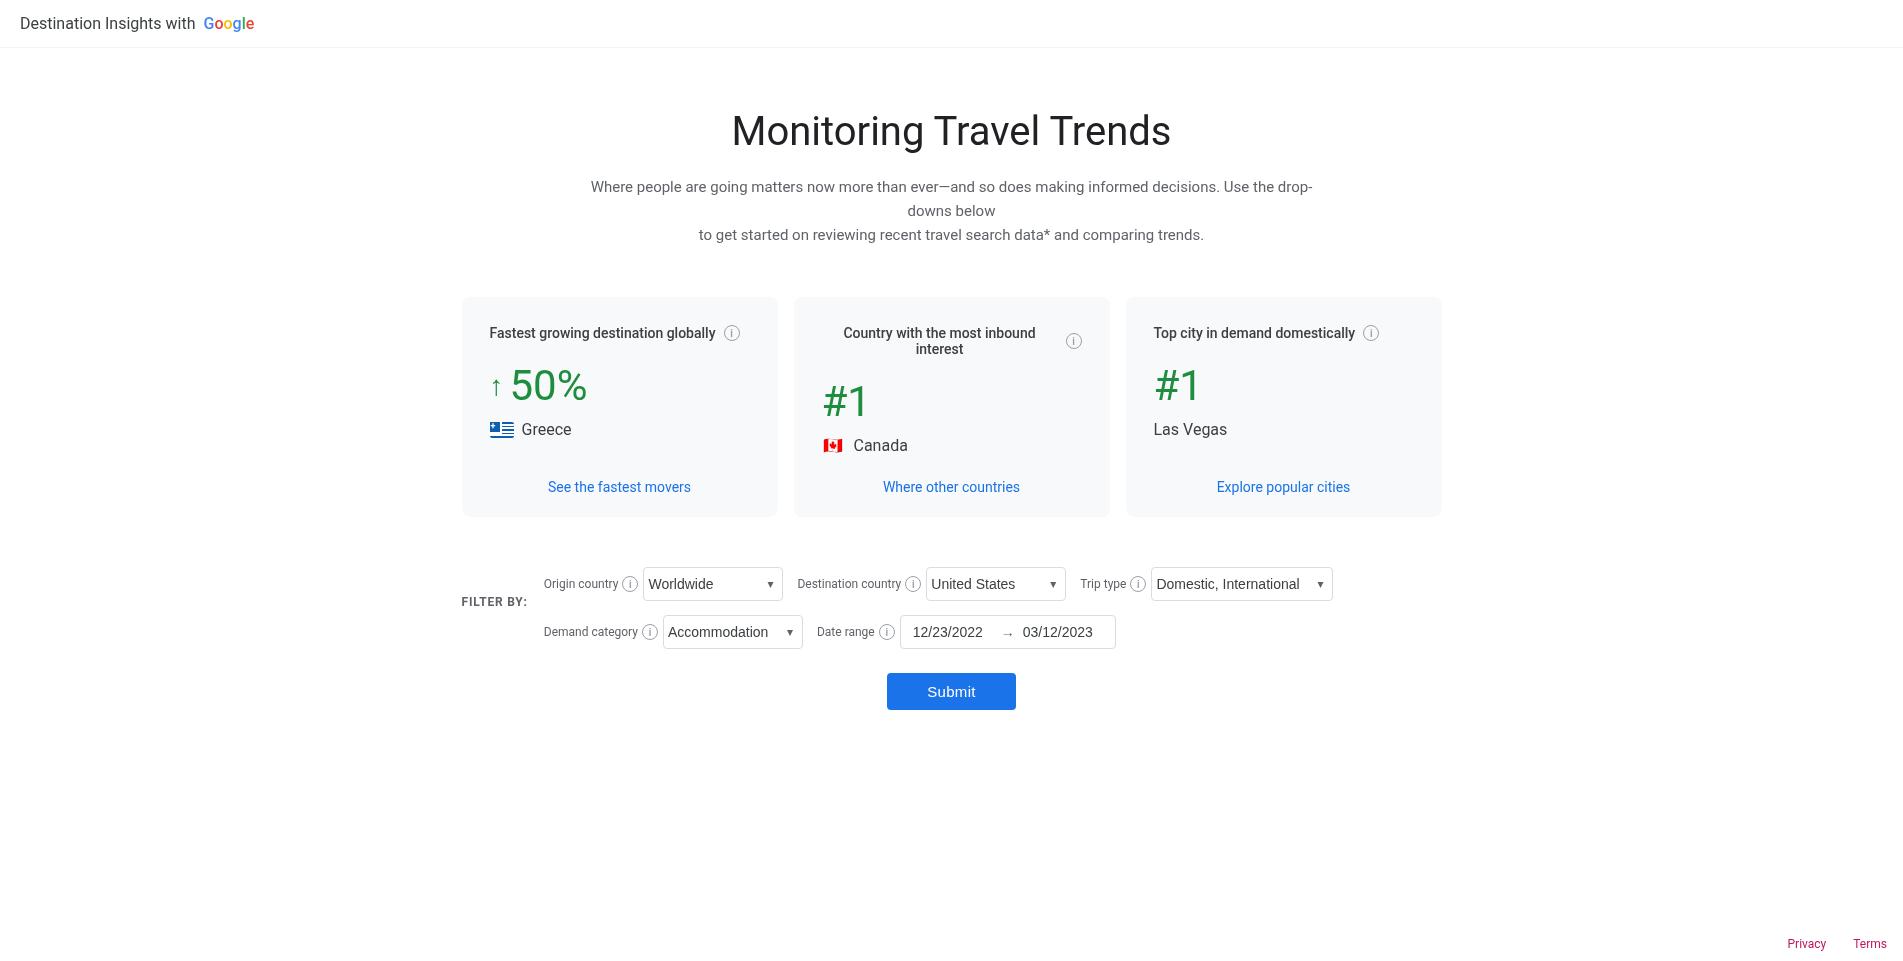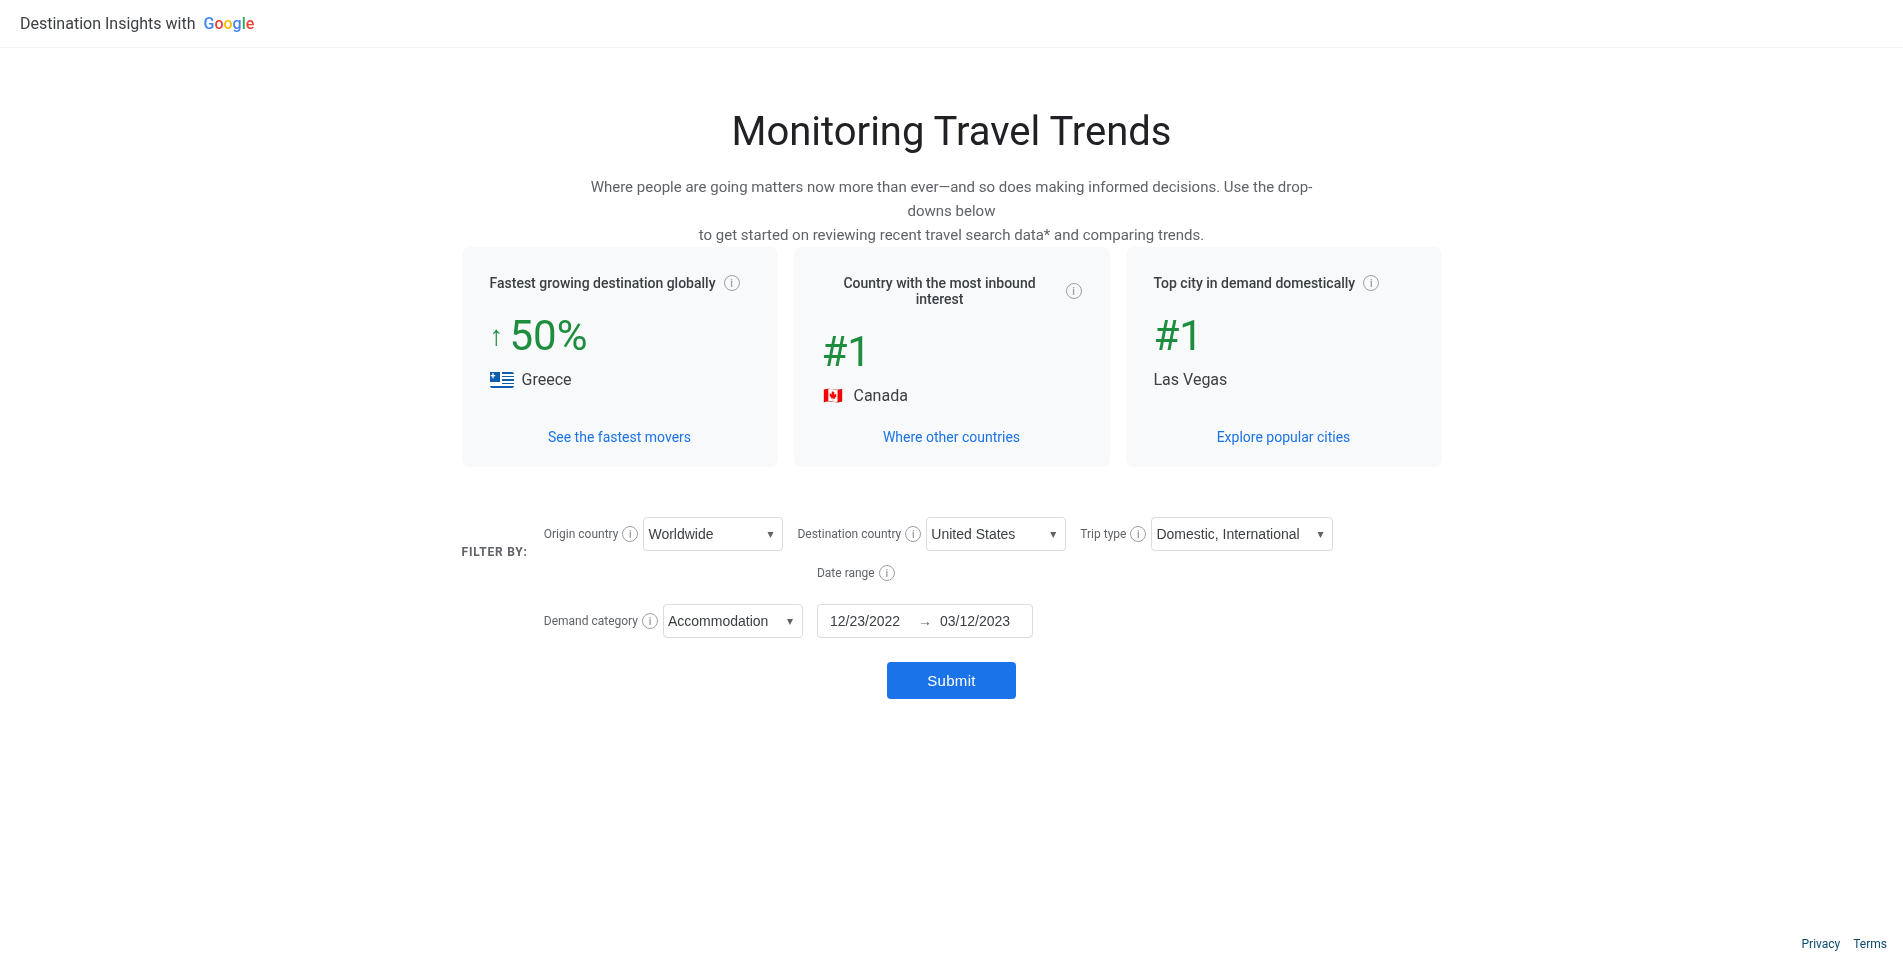--- a/index.html
+++ b/index.html
@@ -49,20 +49,21 @@
       margin-bottom: 20px;
       text-align: center;
     }
 
     .page-subtitle {
       font-size: 15px;
       color: #5f6368;
       text-align: center;
       max-width: 760px;
       line-height: 1.6;
+      margin-bottom: 50px;
     }
 
     
     .cards-row {
       display: flex;
       gap: 16px;
       margin-bottom: 50px;
       width: 100%;
       max-width: 980px;
     }
@@ -257,22 +258,22 @@
       right: 10px;
       top: 50%;
       transform: translateY(-50%);
       pointer-events: none;
       color: #5f6368;
       font-size: 12px;
     }
 
     .date-range-group {
       display: flex;
-      flex-direction: column;
-      gap: 23px;
+      flex-direction: row;
+      gap: 5px;
     }
 
     .date-range-wrapper {
       display: flex;
       align-items: center;
       border: 1px solid #dadce0;
       border-radius: 4px;
       padding: 8px 12px;
       gap: 8px;
       background: #fff;
@@ -313,23 +314,23 @@
 
     
     .footer {
       position: fixed;
       bottom: 10px;
       right: 16px;
       font-size: 12px;
       color: #70757a;
     }
     .footer a {
-      color: #0c4a6e;
+      color: #be185d;
       text-decoration: none;
-      margin-left: 10px;
+      margin-left: 24px;
     }
   </style>
 </head>
 <body>
 
 <header class="header">
   <span class="header-title">
     <span>Destination Insights with </span><span class="google-logo">
         <span class="g-blue">G</span>
         <span class="g-red">o</span>

